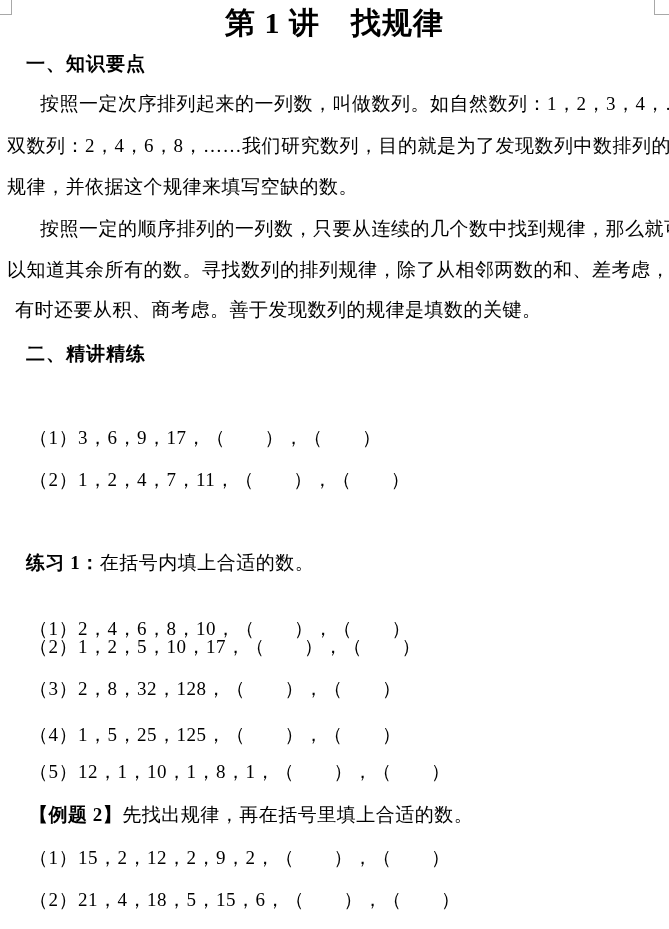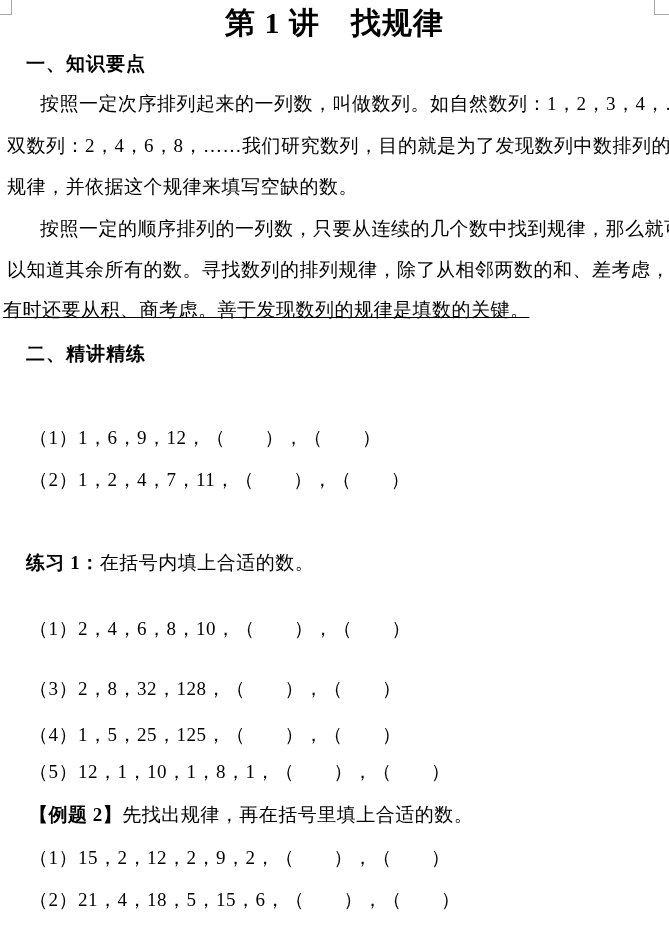--- a/index.html
+++ b/index.html
@@ -70,31 +70,32 @@
   <div class="title">第 1 讲　找规律</div>
 
   <div class="heading" style="top:53px; left:7px;">一、知识要点</div>
 
   <div class="line" style="top:93px; left:40px;">按照一定次序排列起来的一列数，叫做数列。如自然数列：1，2，3，4，……</div>
   <div class="line" style="top:135px; left:7px;">双数列：2，4，6，8，……我们研究数列，目的就是为了发现数列中数排列的</div>
   <div class="line" style="top:176px; left:7px;">规律，并依据这个规律来填写空缺的数。</div>
 
   <div class="line" style="top:218px; left:40px;">按照一定的顺序排列的一列数，只要从连续的几个数中找到规律，那么就可</div>
   <div class="line" style="top:259px; left:7px;">以知道其余所有的数。寻找数列的排列规律，除了从相邻两数的和、差考虑，</div>
-  <div class="line" style="top:299px; left:3px;text-decoration:underline;">有时还要从积、商考虑。善于发现数列的规律是填数的关键。</div>
+  <div class="line" style="top:299px; left:15px;">有时还要从积、商考虑。善于发现数列的规律是填数的关键。</div>
 
   <div class="heading" style="top:343px; left:7px;">二、精讲精练</div>
 
 
-  <div class="line" style="top:427px; left:29px;">（1）1，6，9，12，（　　），（　　）</div>
+  <div class="line" style="top:427px; left:29px;">（1）3，6，9，17，（　　），（　　）</div>
   <div class="line" style="top:469px; left:29px;">（2）1，2，4，7，11，（　　），（　　）</div>
 
   <div class="line" style="top:552px; left:26px;"><span class="bold-prefix">练习 1：</span><span>在括号内填上合适的数。</span></div>
 
   <div class="line" style="top:594px; left:29px;margin-top:24px;">（1）2，4，6，8，10，（　　），（　　）</div>
+  <div class="line" style="top:636px; left:29px;">（2）1，2，5，10，17，（　　），（　　）</div>
   <div class="line" style="top:678px; left:29px;">（3）2，8，32，128，（　　），（　　）</div>
   <div class="line" style="top:724px; left:29px;">（4）1，5，25，125，（　　），（　　）</div>
   <div class="line" style="top:761px; left:29px;">（5）12，1，10，1，8，1，（　　），（　　）</div>
 
   <div class="line" style="top:804px; left:29px;"><span class="bold-prefix">【例题 2】</span><span>先找出规律，再在括号里填上合适的数。</span></div>
 
   <div class="line" style="top:847px; left:29px;">（1）15，2，12，2，9，2，（　　），（　　）</div>
   <div class="line" style="top:889px; left:29px;">（2）21，4，18，5，15，6，（　　），（　　）</div>
 
 </div>

